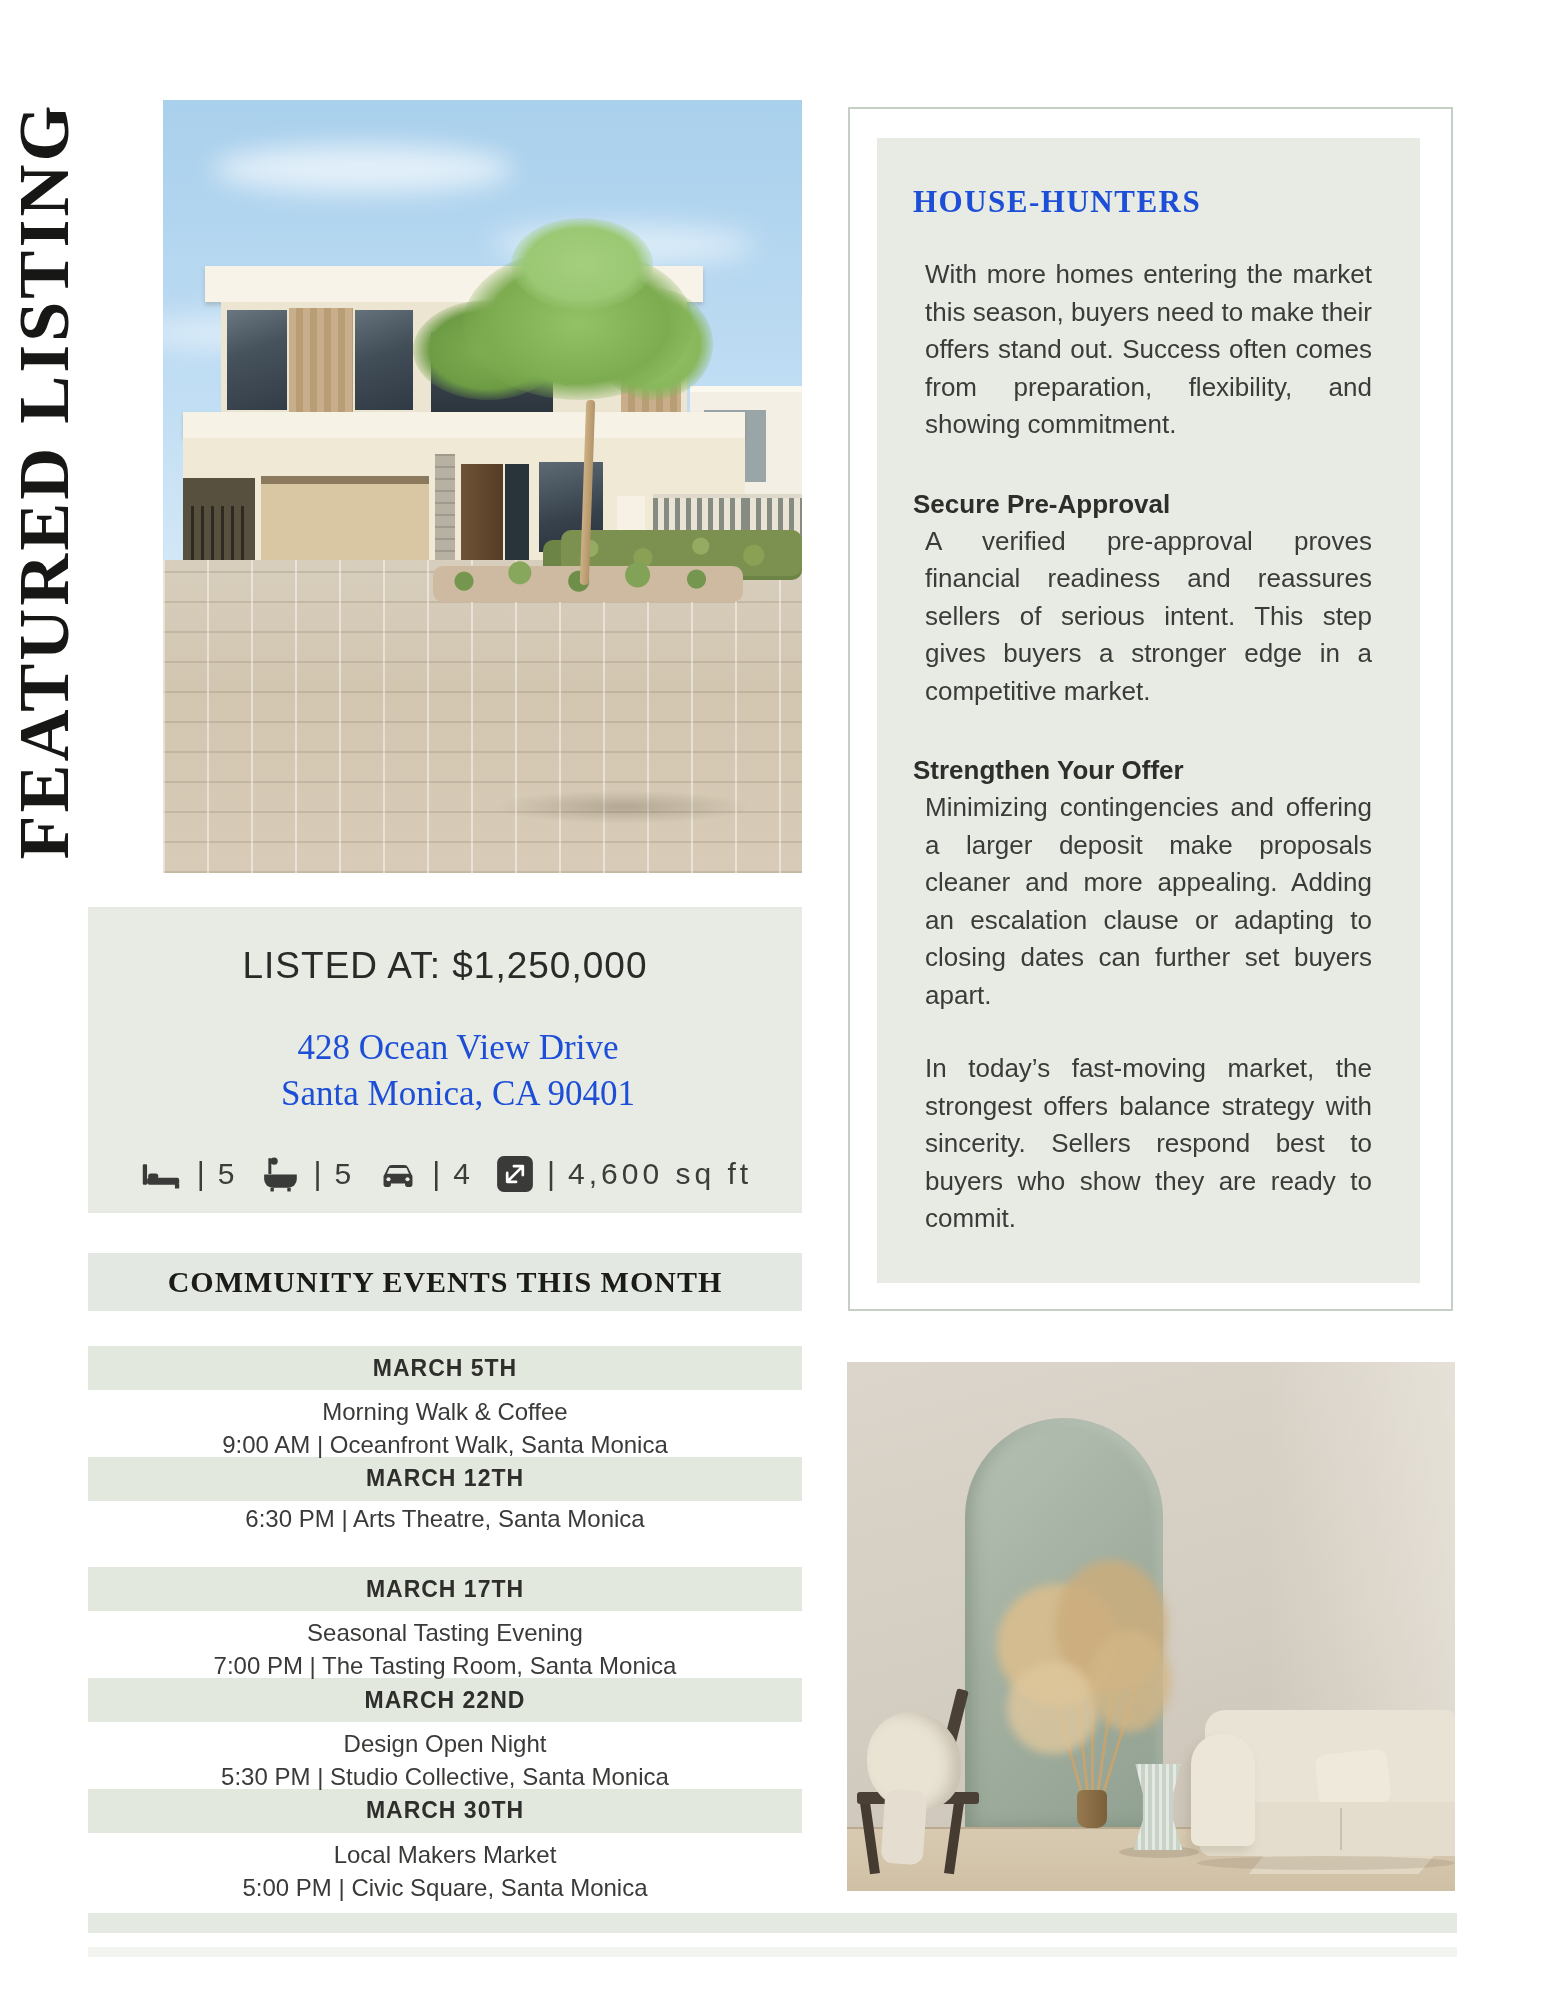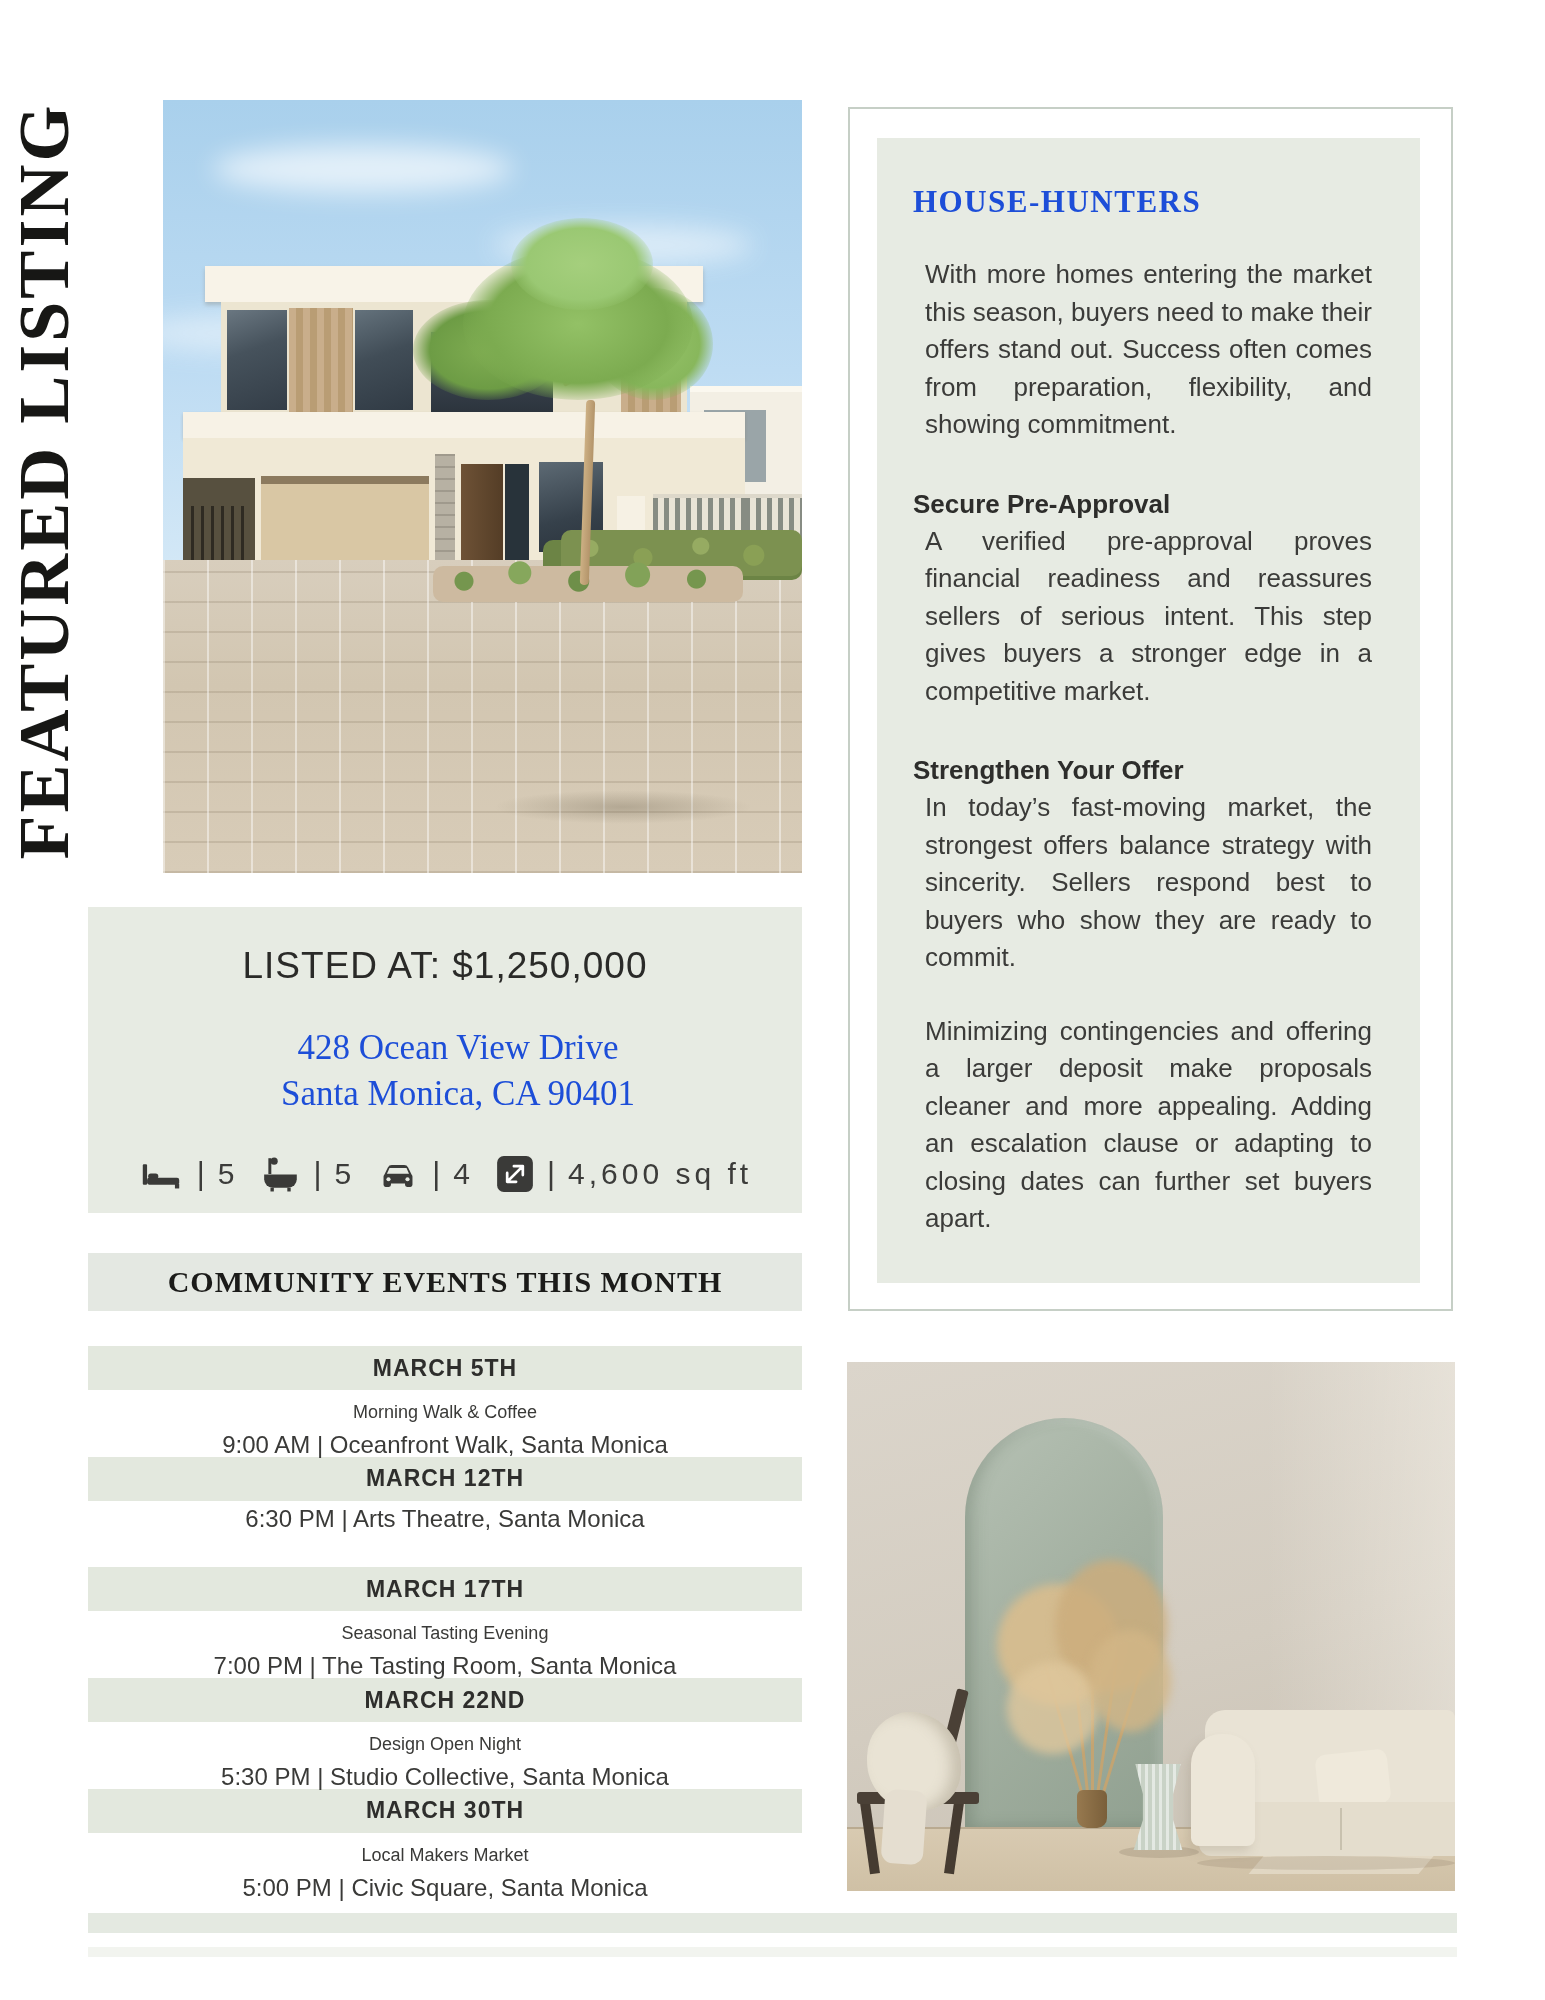--- a/index.html
+++ b/index.html
@@ -81,21 +81,21 @@
   .sval{font-size:30px;letter-spacing:4px;color:#3c3c3a;}
 
   
   .events-header{position:absolute;left:88px;top:1253px;width:714px;height:58px;background:#e4e8e2;
         display:flex;align-items:center;justify-content:center;font-family:"Liberation Serif",serif;
         font-weight:700;font-size:30px;letter-spacing:1px;color:#1b1b19;}
   .events-list{position:absolute;left:88px;top:1346px;width:714px;}
   .event{height:110.7px;text-align:center;}
   .event-date{height:44px;background:#e3e8de;display:flex;align-items:center;justify-content:center;
         font-size:23px;font-weight:700;letter-spacing:1px;color:#2e2e2c;}
-  .event-name{margin-top:7px;font-size:18px;line-height:30px;color:#3a3a38;}
+  .event-name{margin-top:7px;font-size:24px;line-height:30px;color:#3a3a38;}
   .event-detail{margin-top:3px;font-size:24px;line-height:30px;color:#3a3a38;}
 
   
   .article-panel{position:absolute;left:848px;top:107px;width:605px;height:1204px;background:#ffffff;
         border:2px solid #c6cfc6;box-sizing:border-box;}
   .article-box{position:absolute;left:27px;top:29px;width:543px;height:1145px;background:#e7ebe3;
         box-sizing:border-box;padding:46px 36px 0;}
   .article-title{text-align:left;font-family:"Liberation Serif",serif;font-weight:700;
         font-size:31px;letter-spacing:1.5px;color:#1d4ed8;}
   .article-box p{margin:36px 12px 0;font-size:26px;line-height:37.5px;text-align:justify;color:#3b3b39;}
@@ -284,22 +284,22 @@
     </div>
   </div>
 
   <div class="article-panel">
     <div class="article-box">
       <div class="article-title">HOUSE-HUNTERS</div>
       <p>With more homes entering the market this season, buyers need to make their offers stand out. Success often comes from preparation, flexibility, and showing commitment.</p>
       <h3>Secure Pre-Approval</h3>
       <p>A verified pre-approval proves financial readiness and reassures sellers of serious intent. This step gives buyers a stronger edge in a competitive market.</p>
       <h3>Strengthen Your Offer</h3>
+      <p>Minimizing contingencies and offering a larger deposit make proposals cleaner and more appealing. Adding an escalation clause or adapting to closing dates can further set buyers apart.</p>
       <p>In today’s fast-moving market, the strongest offers balance strategy with sincerity. Sellers respond best to buyers who show they are ready to commit.</p>
-      <p>Minimizing contingencies and offering a larger deposit make proposals cleaner and more appealing. Adding an escalation clause or adapting to closing dates can further set buyers apart.</p>
     </div>
   </div>
 
   <div class="photo-interior">
     <div class="int-wall"></div>
     <div class="int-light"></div>
     <div class="arch"></div>
     <div class="int-floor"></div>
     <div class="floor-glow"></div>
     <div class="stem s1"></div>

